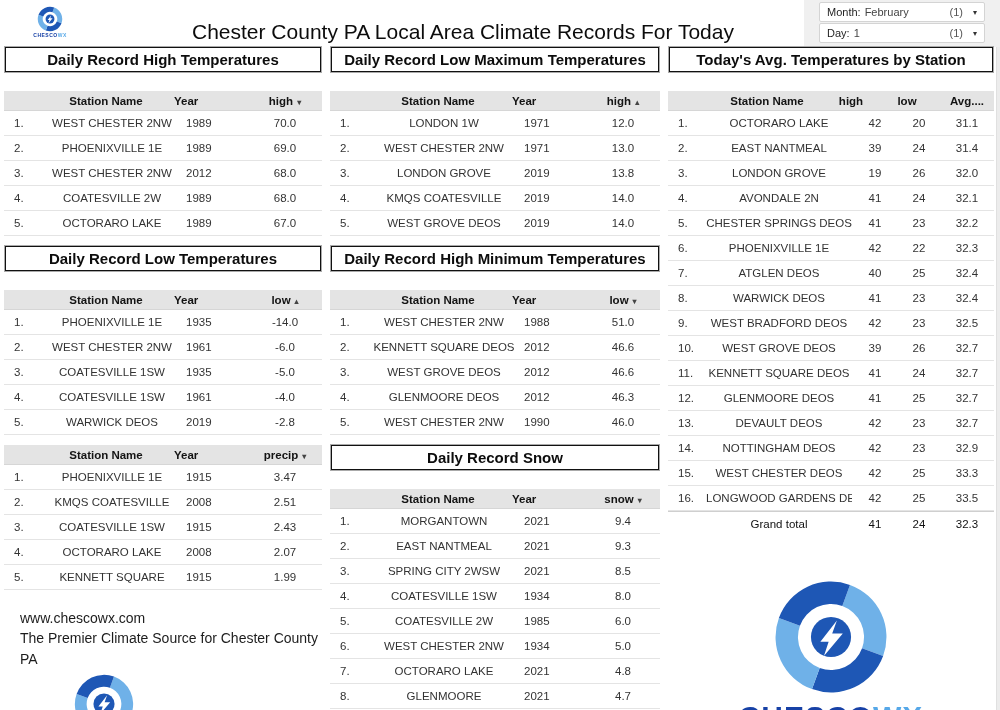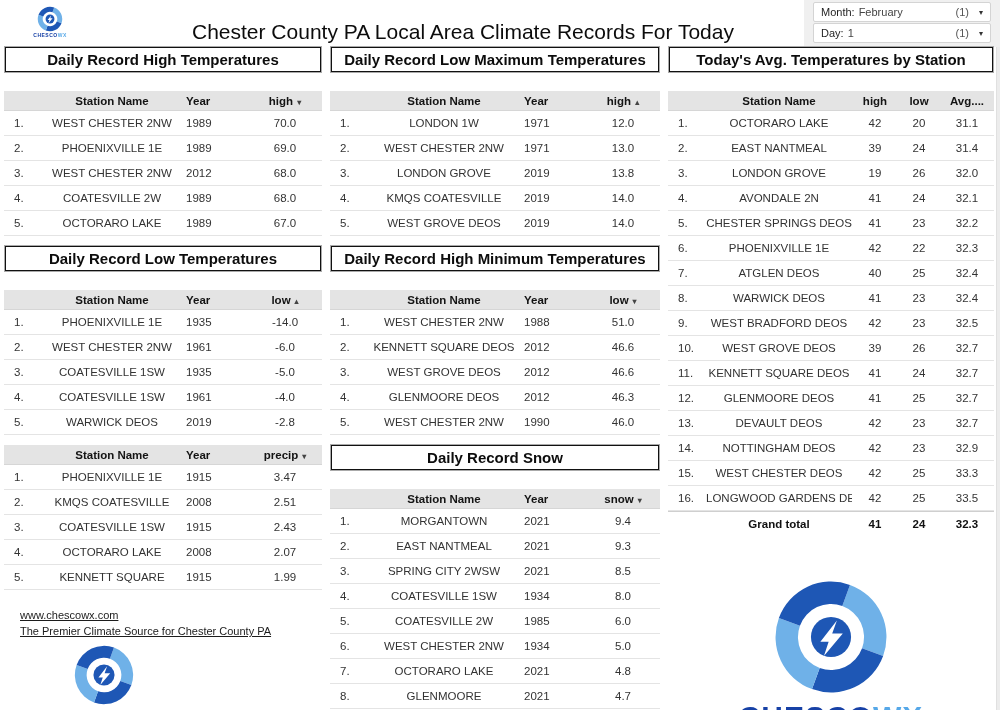--- a/index.html
+++ b/index.html
@@ -14,21 +14,21 @@
     position:absolute; left:110px; right:184px; top:6px;
     text-align:center; font-size:21px; font-weight:normal; color:#0c0c0c;
     white-space:nowrap;
   }
   .mini-logo { position:absolute; left:28px; top:6px; width:44px; text-align:center; }
   .mini-logo svg { width:26px; height:26px; display:block; margin:0 auto; }
   .mini-logo .brand { font-size:5px; font-weight:bold; letter-spacing:.5px; }
 
   .filter-panel {
     position:absolute; right:0; top:0; width:196px; height:47px;
-    background:#f0f0f0; padding:1px 9px;
+    background:#f0f0f0; padding:1px 15px;
   }
   .filter-box {
     height:20px; margin:1px 0; background:#fff;
     border:1px solid #d4d4d4; border-radius:2px;
     display:flex; align-items:center; padding:0 7px;
     font-size:11px; color:#333; cursor:pointer;
   }
   .filter-box .flabel { color:#1f1f1f; margin-right:4px; }
   .filter-box .fvalue { color:#444; }
   .filter-box .fcount { margin-left:auto; color:#555; }
@@ -54,40 +54,41 @@
     font-size:15px; font-weight:bold; color:#0c0c0c; white-space:nowrap; overflow:hidden;
   }
   .tbl { font-size:11.5px; }
   .trow {
     display:flex; align-items:center; height:25px;
     border-bottom:1px solid #e4e4e4; background:#fff;
   }
   .thead {
     background:#e4e4e4; height:20px; font-weight:bold; color:#141414;
     border-bottom:1px solid #d6d6d6;
+    gap:12px;
   }
   .cell { white-space:nowrap; overflow:hidden; }
   .arrow { font-size:8px; margin-left:4px; color:#444; }
 
   .t3 .cell:nth-child(1){ width:34px; padding-left:10px; text-align:left; }
   .t3 .cell:nth-child(2){ flex:1; text-align:center; }
   .t3 .cell:nth-child(3){ width:62px; }
   .t3 .cell:nth-child(4){ width:74px; text-align:center; }
 
   .t4 .cell:nth-child(1){ width:38px; padding-left:10px; text-align:left; }
   .t4 .cell:nth-child(2){ flex:1; text-align:center; }
   .t4 .cell:nth-child(3){ width:46px; text-align:center; }
   .t4 .cell:nth-child(4){ width:42px; text-align:center; }
   .t4 .cell:nth-child(5){ width:54px; text-align:center; }
 
   .trow.total { border-top:1px solid #cfcfcf; border-bottom:none; }
-  .trow.total .cell { font-weight:bold; color:#111; }
+  .trow.total .cell { font-weight:normal; color:#111; }
 
   
-  .footer-note { padding:8px 0 0 16px; font-size:11px; color:#1c1c1c; line-height:1.45;text-decoration:underline; }
+  .footer-note { padding:8px 0 0 16px; font-size:14px; color:#1c1c1c; line-height:1.45; }
   .logo-block { text-align:center; }
   .logo-block.mid { width:200px; margin-top:4px; }
   .logo-block.mid svg { width:62px; height:62px; }
   .logo-block.mid .brand { font-size:20px; font-weight:bold; letter-spacing:1px; }
   .logo-block.big { margin-top:42px; }
   .logo-block.big svg { width:118px; height:118px; }
   .logo-block.big .brand { font-size:30px; font-weight:bold; letter-spacing:1px; }
   .brand .b1 { color:#1741a6; }
   .brand .b2 { color:#56a8e8; }
 </style>

